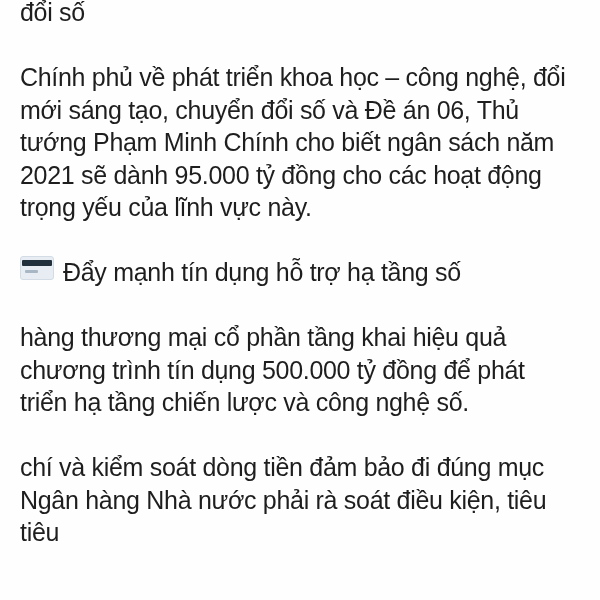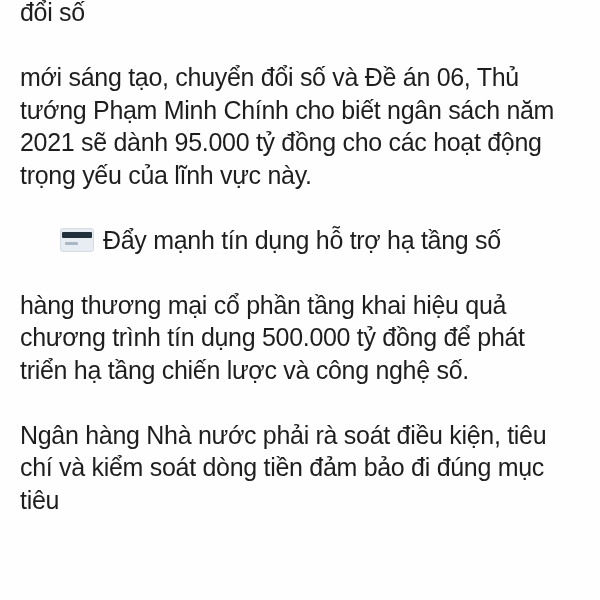--- a/index.html
+++ b/index.html
@@ -27,23 +27,21 @@
     white-space: nowrap;
   }
   .block {
     margin: 32.5px 0 0 0;
   }
   .block.first {
     margin-top: 0;
   }
   .heading-row {
     display: flex;
-    align-items: center;
     height: 32.5px;
-    margin-left: 40px;
   }
   .card-icon {
     position: relative;
     flex: 0 0 auto;
     width: 34px;
     height: 24px;
     margin-right: 9px;
     background: #e7edf3;
     border: 1px solid #d3dce4;
     border-radius: 3px;
@@ -71,20 +69,21 @@
 </head>
 <body>
 
 <div class="page">
 
   <div class="block first">
     <div class="line">đổi số</div>
   </div>
 
   <div class="block">
+    <div class="line">Chính phủ về phát triển khoa học – công nghệ, đổi</div>
     <div class="line">mới sáng tạo, chuyển đổi số và Đề án 06, Thủ</div>
     <div class="line">tướng Phạm Minh Chính cho biết ngân sách năm</div>
     <div class="line">2021 sẽ dành 95.000 tỷ đồng cho các hoạt động</div>
     <div class="line">trọng yếu của lĩnh vực này.</div>
   </div>
 
   <div class="block heading-row">
     <span class="card-icon">
       <span class="card-stripe"></span>
       <span class="card-detail"></span>
@@ -92,18 +91,18 @@
     <span class="line">Đẩy mạnh tín dụng hỗ trợ hạ tầng số</span>
   </div>
 
   <div class="block">
     <div class="line">hàng thương mại cổ phần tầng khai hiệu quả</div>
     <div class="line">chương trình tín dụng 500.000 tỷ đồng để phát</div>
     <div class="line">triển hạ tầng chiến lược và công nghệ số.</div>
   </div>
 
   <div class="block">
+    <div class="line">chí và kiểm soát dòng tiền đảm bảo đi đúng mục</div>
     <div class="line">Ngân hàng Nhà nước phải rà soát điều kiện, tiêu</div>
-    <div class="line">chí và kiểm soát dòng tiền đảm bảo đi đúng mục</div>
     <div class="line">tiêu</div>
   </div>
 
 </div>
 
 </body></html>

